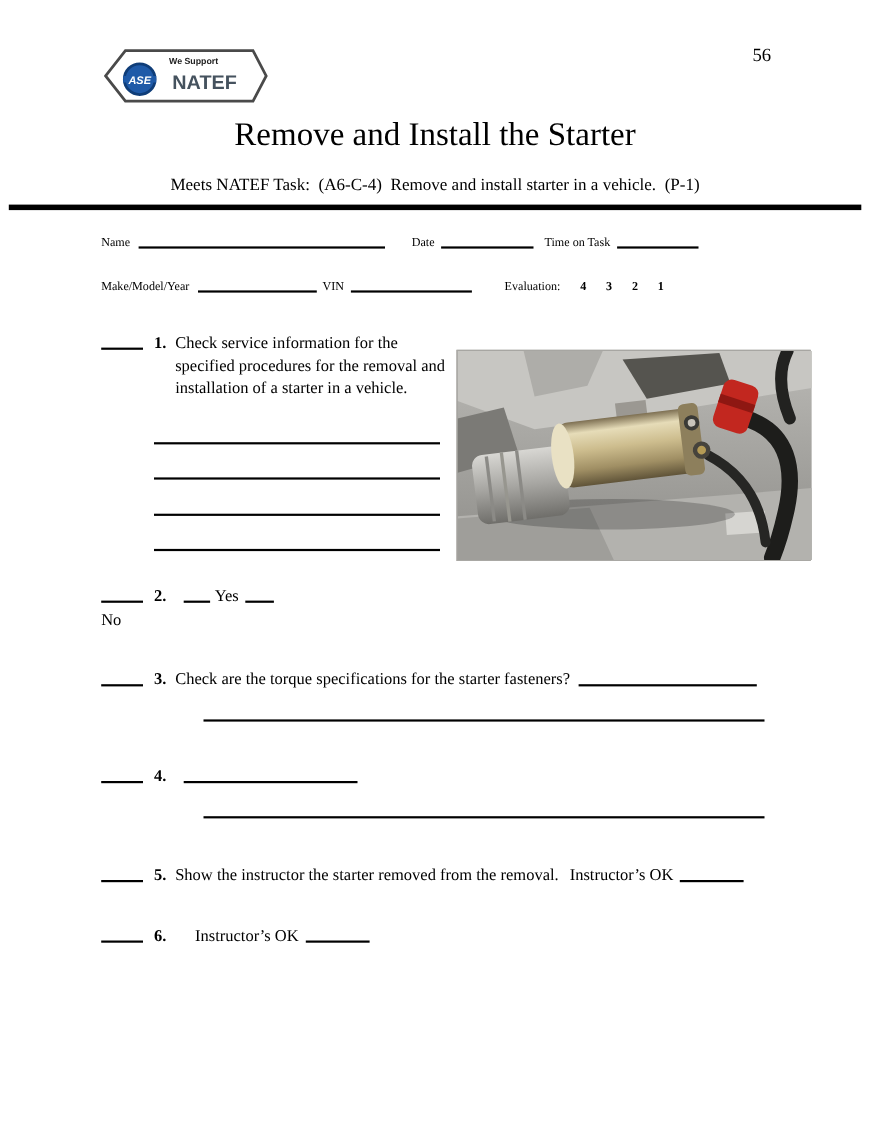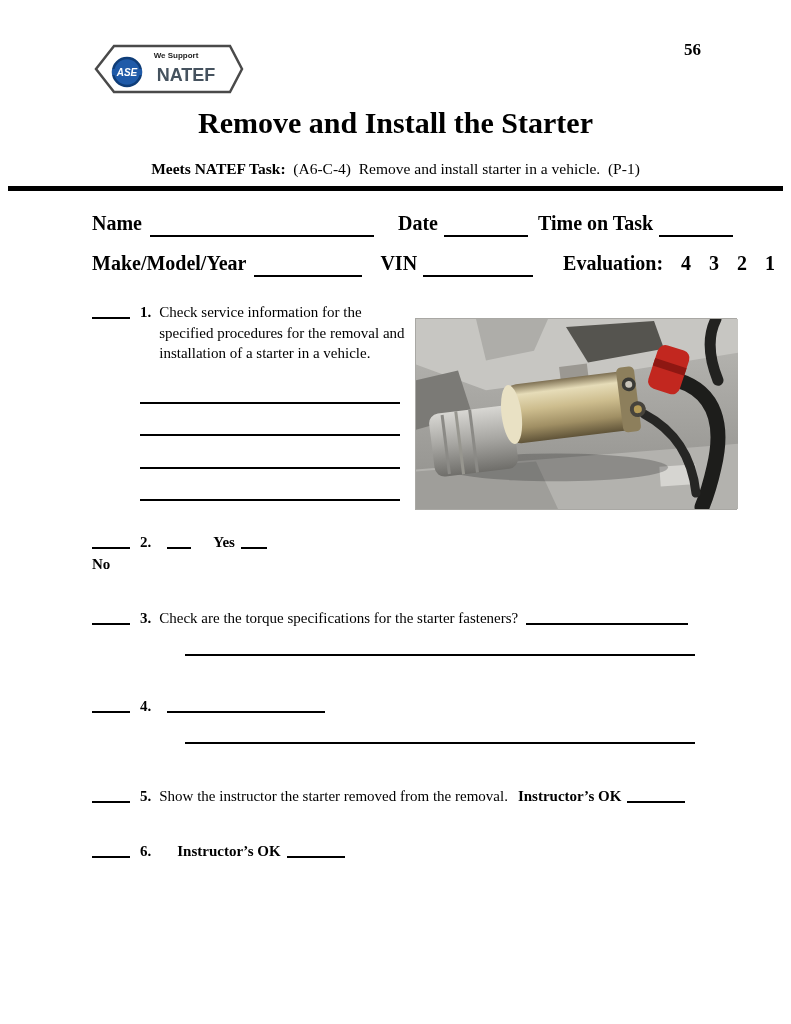--- a/index.html
+++ b/index.html
@@ -6,41 +6,41 @@
   html,body { background:#e8e8e8; }
   .page {
     position:relative;
     width:791px; height:1024px;
     margin:0 auto;
     background:#ffffff;
     font-family:"Liberation Serif", serif;
     color:#000;
     overflow:hidden;
   }
-  .b { font-weight:700; }
+  .b { font-weight:400; }
   .row { position:absolute; display:flex; align-items:baseline; font-size:15px; }
   .blank {
     display:inline-block;
     border-bottom:2px solid #000;
     height:12px;
     position:relative; top:2px;
     flex:none;
   }
   .line {
     position:absolute;
     border-bottom:2px solid #000;
     height:0;
   }
   .page-number { position:absolute; top:40px; right:90px; font-size:17px; }
   .logo { position:absolute; top:42px; left:94px; width:150px; height:54px; }
   .title { position:absolute; top:106px; left:0; width:100%; text-align:center; font-size:30px; }
   .task-line { position:absolute; top:160px; left:0; width:100%; text-align:center; font-size:15.5px; }
   .prewrap { white-space:pre-wrap; }
   .rule { position:absolute; top:186px; left:8px; width:775px; height:5px; background:#000; }
-  .hdr { font-size:20px;align-items:flex-end; }
+  .hdr { font-size:11px; }
   .qnum { font-weight:700; margin:0 8px 0 10px; flex:none; }
   .qtext { }
   .photo {
     position:absolute; left:415px; top:318px; width:322px; height:192px;
     border:1px solid #a9a8a4; background:#9d9c98;
   }
   .photo svg { display:block; }
   .scale-num { font-weight:700; margin-left:18px; }
 </style>
 </head>
@@ -77,21 +77,21 @@
     <span class="blank" style="width:224px; margin-left:8px;"></span>
     <span class="b" style="margin-left:24px;">Date</span>
     <span class="blank" style="width:84px; margin-left:6px;"></span>
     <span class="b" style="margin-left:10px;">Time on Task</span>
     <span class="blank" style="width:74px; margin-left:6px;"></span>
   </div>
 
   <div class="row hdr" style="top:252px; left:92px;">
     <span class="b">Make/Model/Year</span>
     <span class="blank" style="width:108px; margin-left:8px;"></span>
-    <span class="b" style="margin-left:18px;">VIN</span>
+    <span class="b" style="margin-left:5px;">VIN</span>
     <span class="blank" style="width:110px; margin-left:6px;"></span>
     <span class="b" style="margin-left:30px;">Evaluation:</span>
     <span class="scale-num">4</span>
     <span class="scale-num">3</span>
     <span class="scale-num">2</span>
     <span class="scale-num">1</span>
   </div>
 
   <div class="row" style="top:302px; left:92px; align-items:baseline;">
     <span class="blank" style="width:38px;"></span>
@@ -153,21 +153,21 @@
         <circle cx="223" cy="100" r="8" fill="#46433c"></circle>
         <circle cx="223" cy="100" r="4" fill="#b49a55"></circle>
       </g>
     </svg>
   </div>
 
   <div class="row" style="top:534px; left:92px;">
     <span class="blank" style="width:38px;"></span>
     <span class="qnum">2.</span>
     <span class="blank" style="width:24px; margin-left:8px;"></span>
-    <span class="b" style="margin-left:22px;">Yes</span>
+    <span class="b" style="margin-left:4px;">Yes</span>
     <span class="blank" style="width:26px; margin-left:6px;"></span>
   </div>
   <div class="row b" style="top:556px; left:92px;">
     <span>No</span>
   </div>
 
   <div class="row" style="top:610px; left:92px;">
     <span class="blank" style="width:38px;"></span>
     <span class="qnum">3.</span>
     <span class="qtext">Check are the torque specifications for the starter fasteners?</span>

